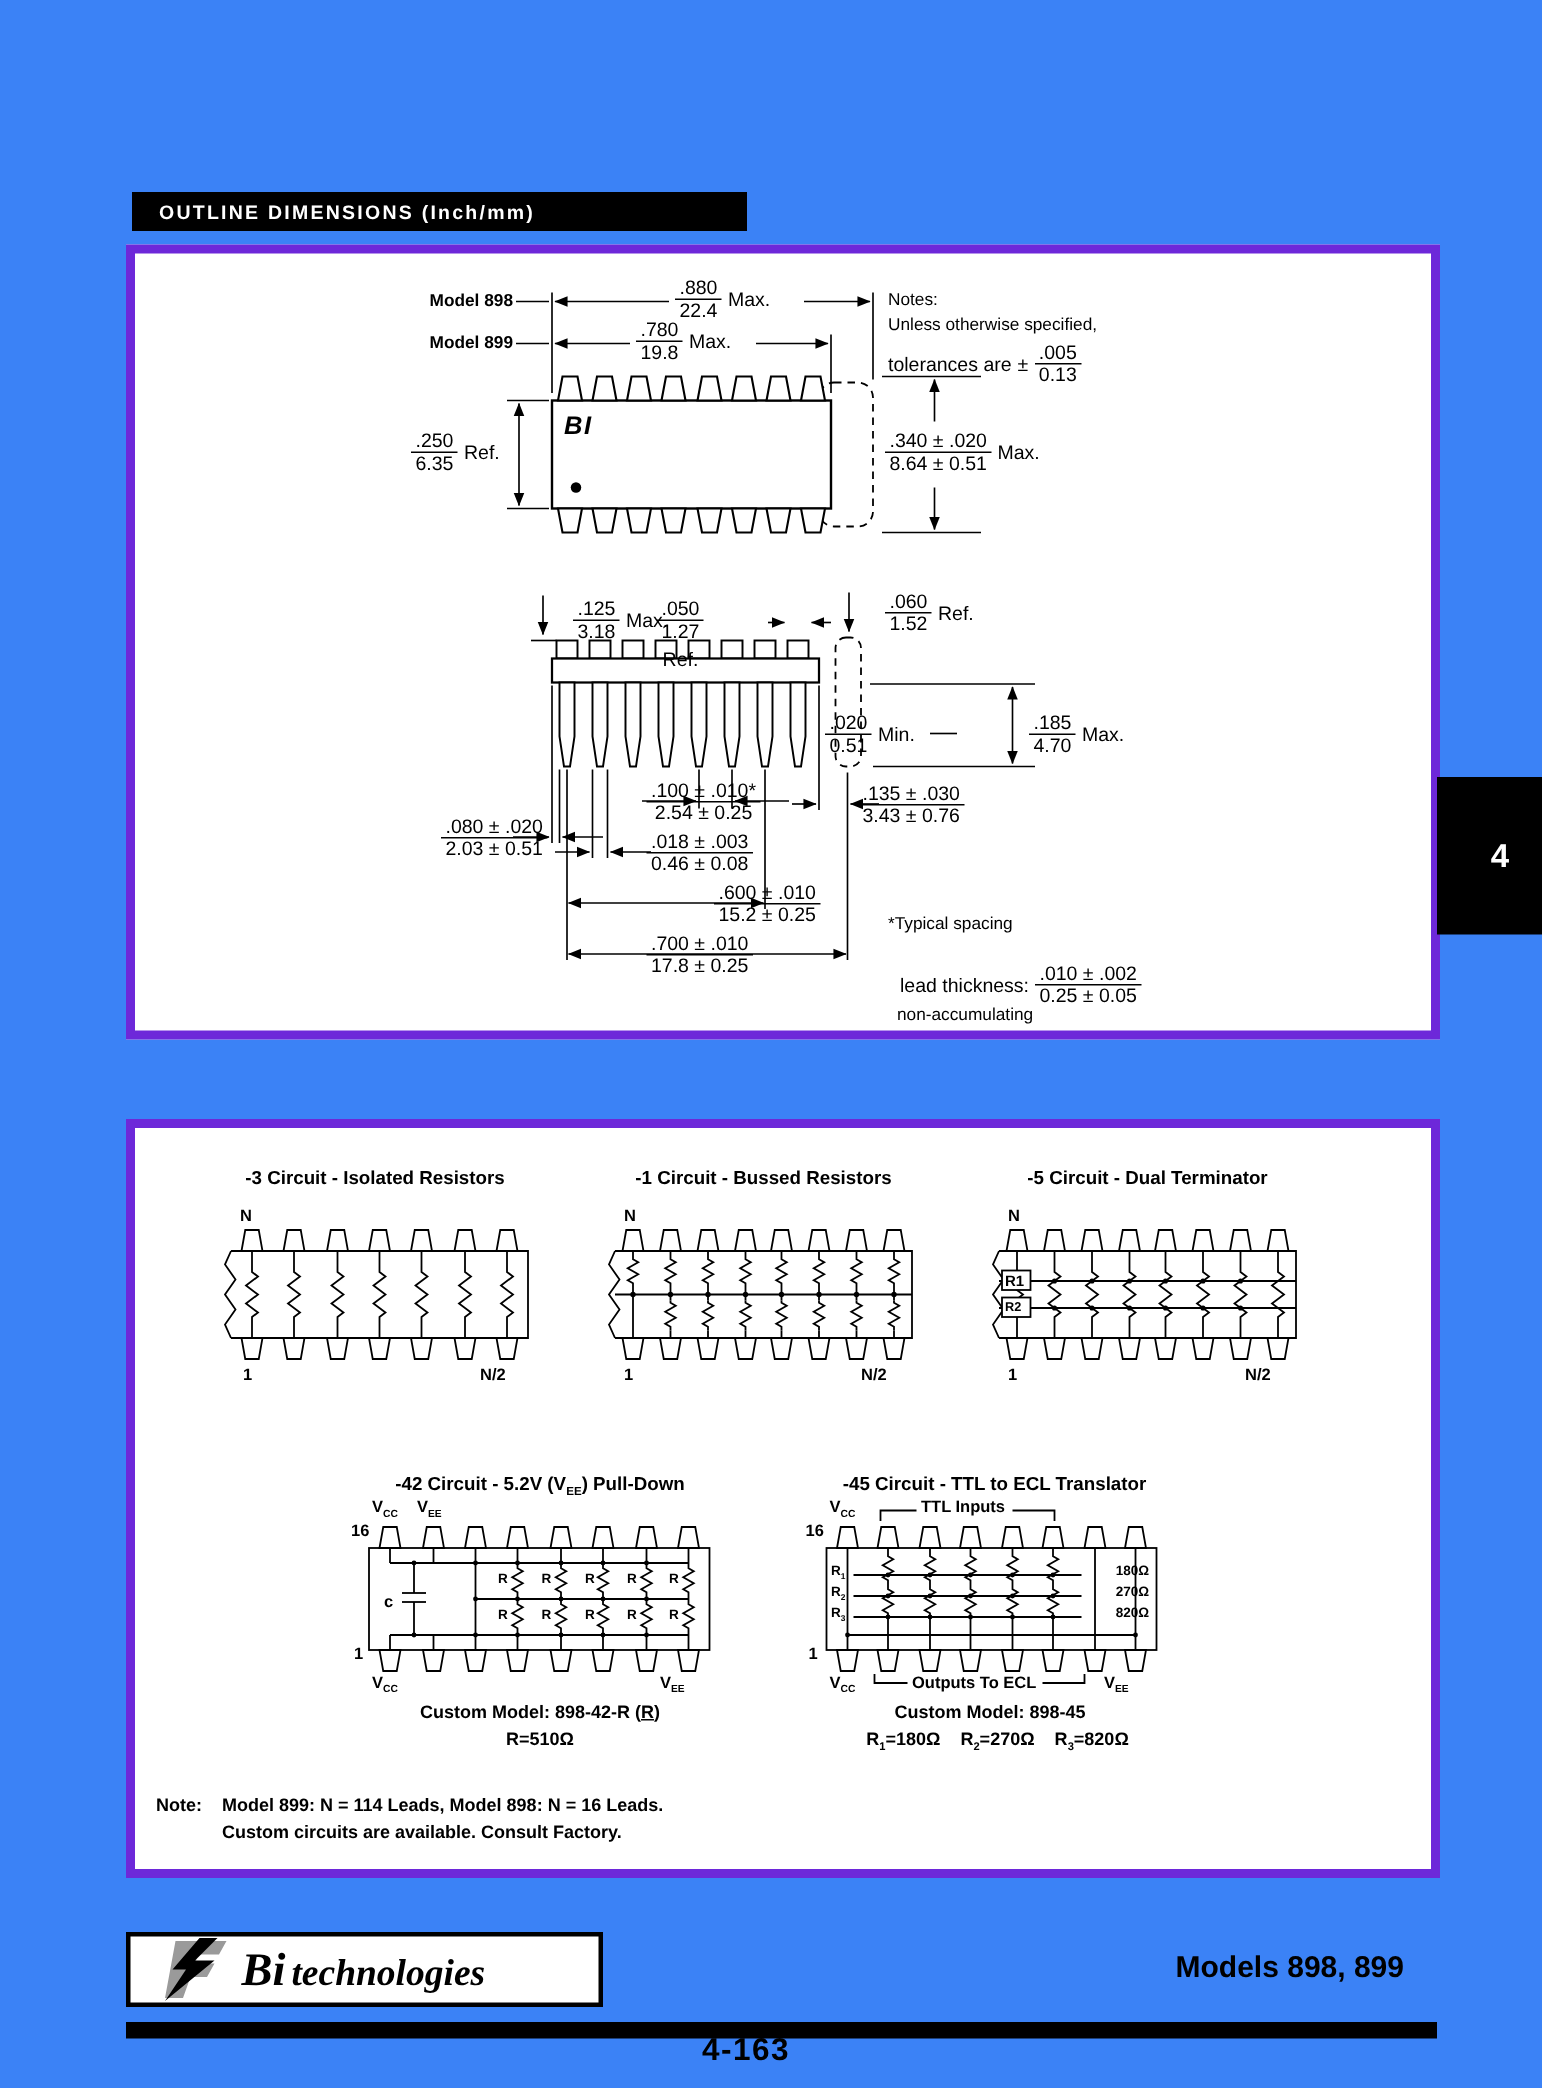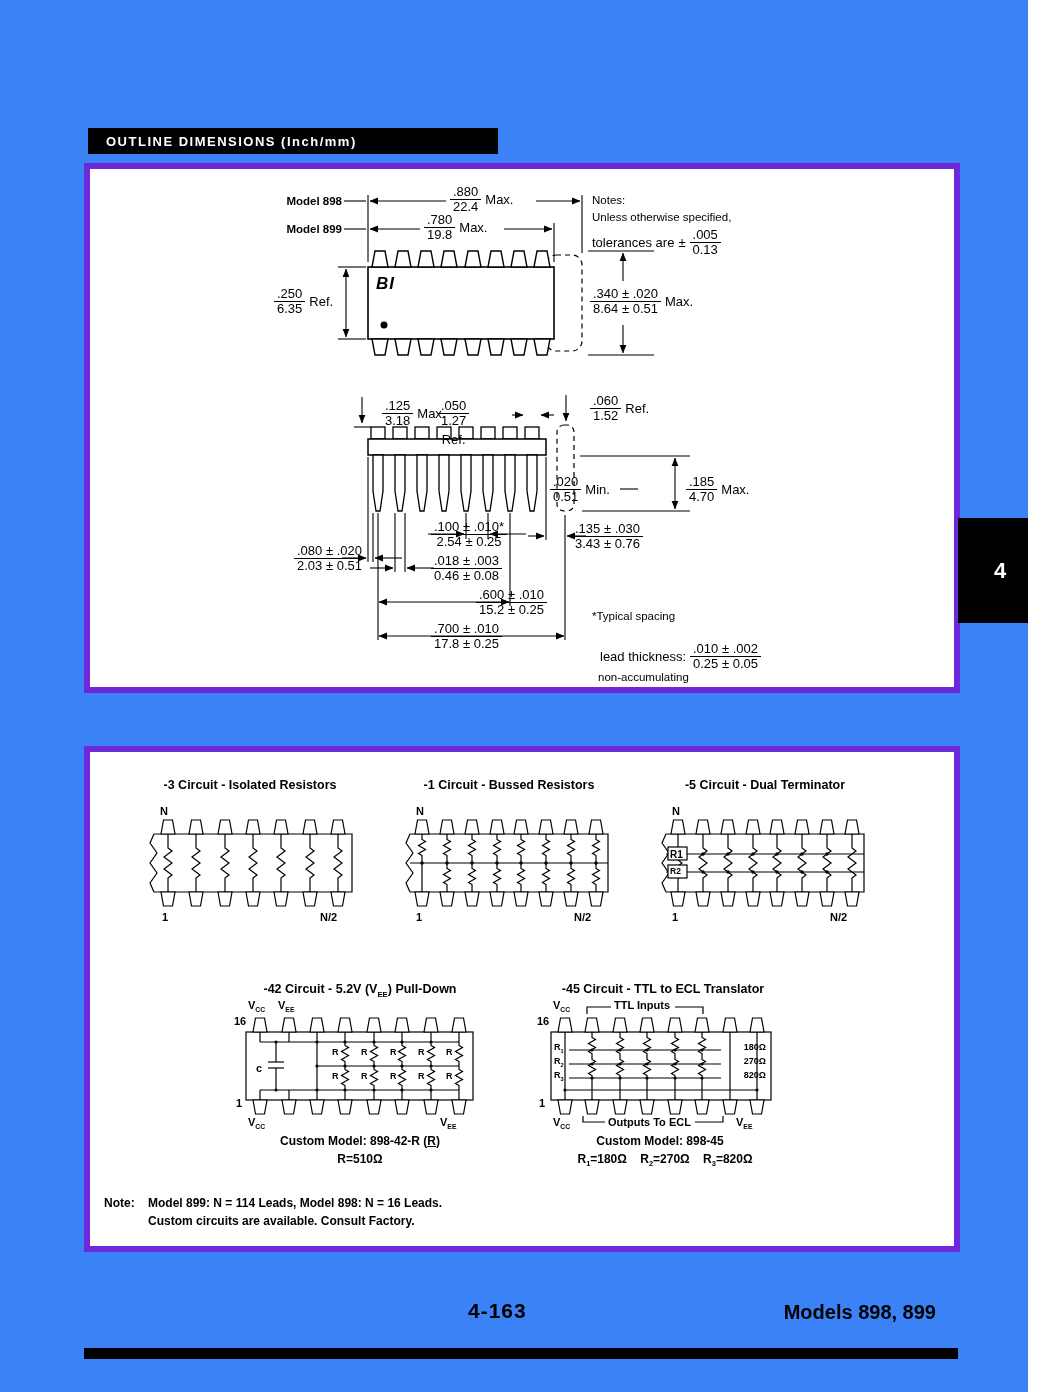--- a/index.html
+++ b/index.html
@@ -26,21 +26,21 @@
   .ul{text-decoration:underline;}
   sub{font-size:0.62em;line-height:1;}
   .chiplogo{font-style:italic;font-weight:bold;font-size:17px;letter-spacing:1px;}
   .side-tab{position:absolute;left:958px;top:518px;width:84px;height:105px;background:#000;color:#fff;
             display:flex;align-items:center;justify-content:center;font-size:22px;font-weight:bold;}
   .logo-box{position:absolute;left:84px;top:1288px;width:318px;height:50px;border:3px solid #000;
             box-sizing:border-box;background:#fff;display:flex;align-items:center;gap:8px;padding:0 10px;}
   .brand{font-family:"Liberation Serif",serif;font-style:italic;font-weight:bold;white-space:nowrap;}
   .brand .bi{font-size:31px;}
   .brand .tech{font-size:25px;}
-  .pagenum{position:absolute;left:468px;top:1299px;font-size:21px;font-weight:bold;letter-spacing:1px;}
+  .pagenum{position:absolute;left:468px;top:1355px;font-size:21px;font-weight:bold;letter-spacing:1px;}
   .models{position:absolute;right:92px;top:1301px;font-size:20px;font-weight:bold;}
   .bottom-bar{position:absolute;left:84px;top:1348px;width:874px;height:11px;background:#000;}
 </style>
 </head>
 <body>
 
 <div class="page">
 
   <div class="secbar" style="top:128px;">
     <span>OUTLINE DIMENSIONS (Inch/mm)</span>
@@ -737,17 +737,24 @@
       <span style="margin:0 5px;"><span>R</span><sub>1</sub><span>=180Ω</span></span>
       <span style="margin:0 5px;"><span>R</span><sub>2</sub><span>=270Ω</span></span>
       <span style="margin:0 5px;"><span>R</span><sub>3</sub><span>=820Ω</span></span>
     </div>
 
     <div class="lbl b" style="left:14px;top:444px;font-size:12px;">Note:</div>
     <div class="lbl b" style="left:58px;top:444px;font-size:12px;">Model 899: N = 114 Leads, Model 898: N = 16 Leads.</div>
     <div class="lbl b" style="left:58px;top:462px;font-size:12px;">Custom circuits are available.  Consult Factory.</div>
   </div>
 
+  <div class="logo-box">
+    <svg width="56" height="44" viewBox="0 0 56 44">
+      <polygon points="20,3 54,3 49,12 35,12 33,18 46,18 41,27 30,27 25,41 13,41" fill="#9a9a9a"></polygon>
+      <polygon points="36,1 18,22 27,22 13,43 46,16 33,16 48,1" fill="#000"></polygon>
+    </svg>
+    <span class="brand"><span class="bi">Bi</span> <span class="tech">technologies</span></span>
+  </div>
   <div class="pagenum">4-163</div>
   <div class="models">Models 898, 899</div>
   <div class="bottom-bar"></div>
 
 </div>
 
 </body></html>

